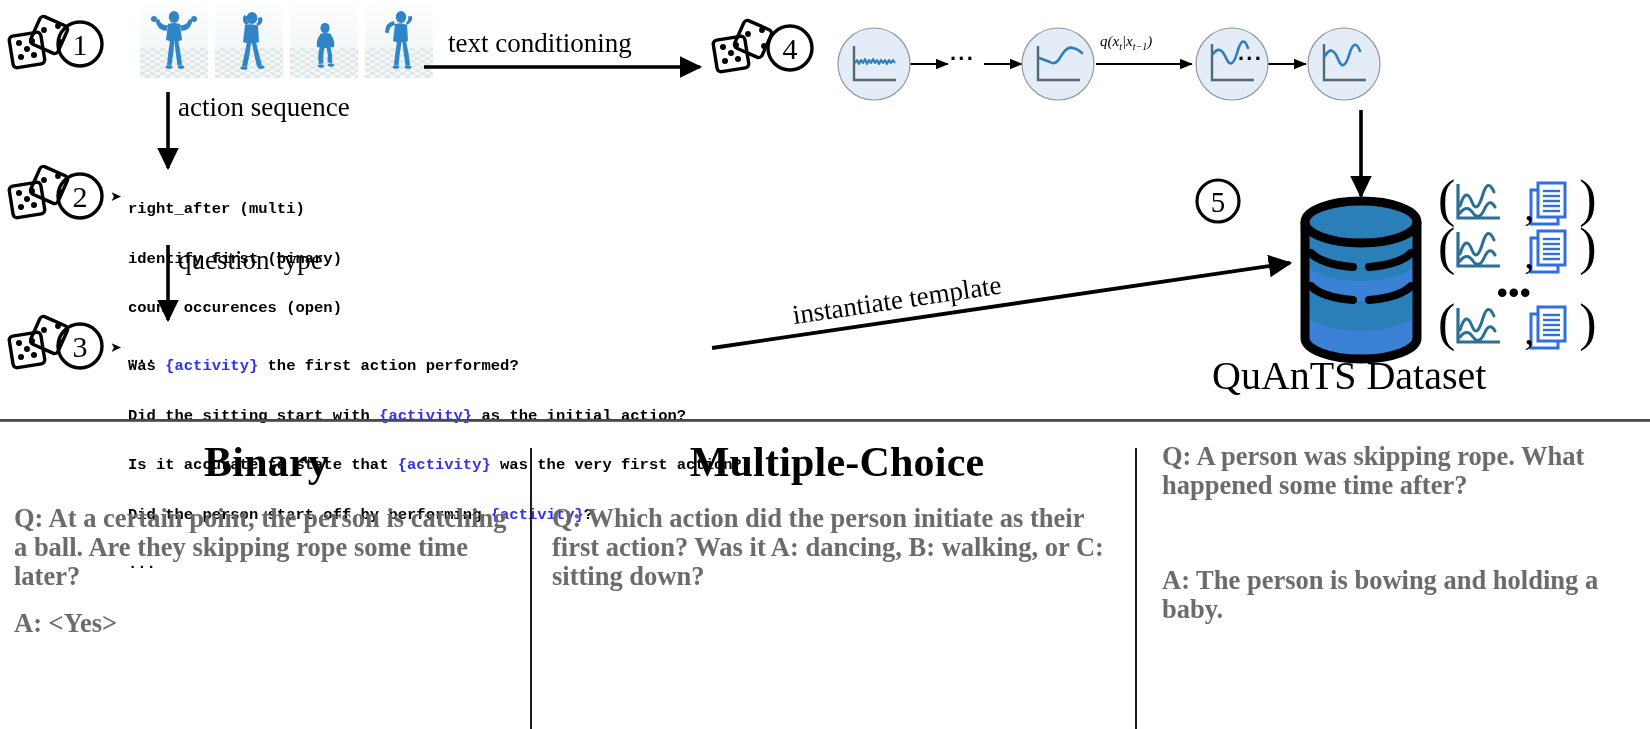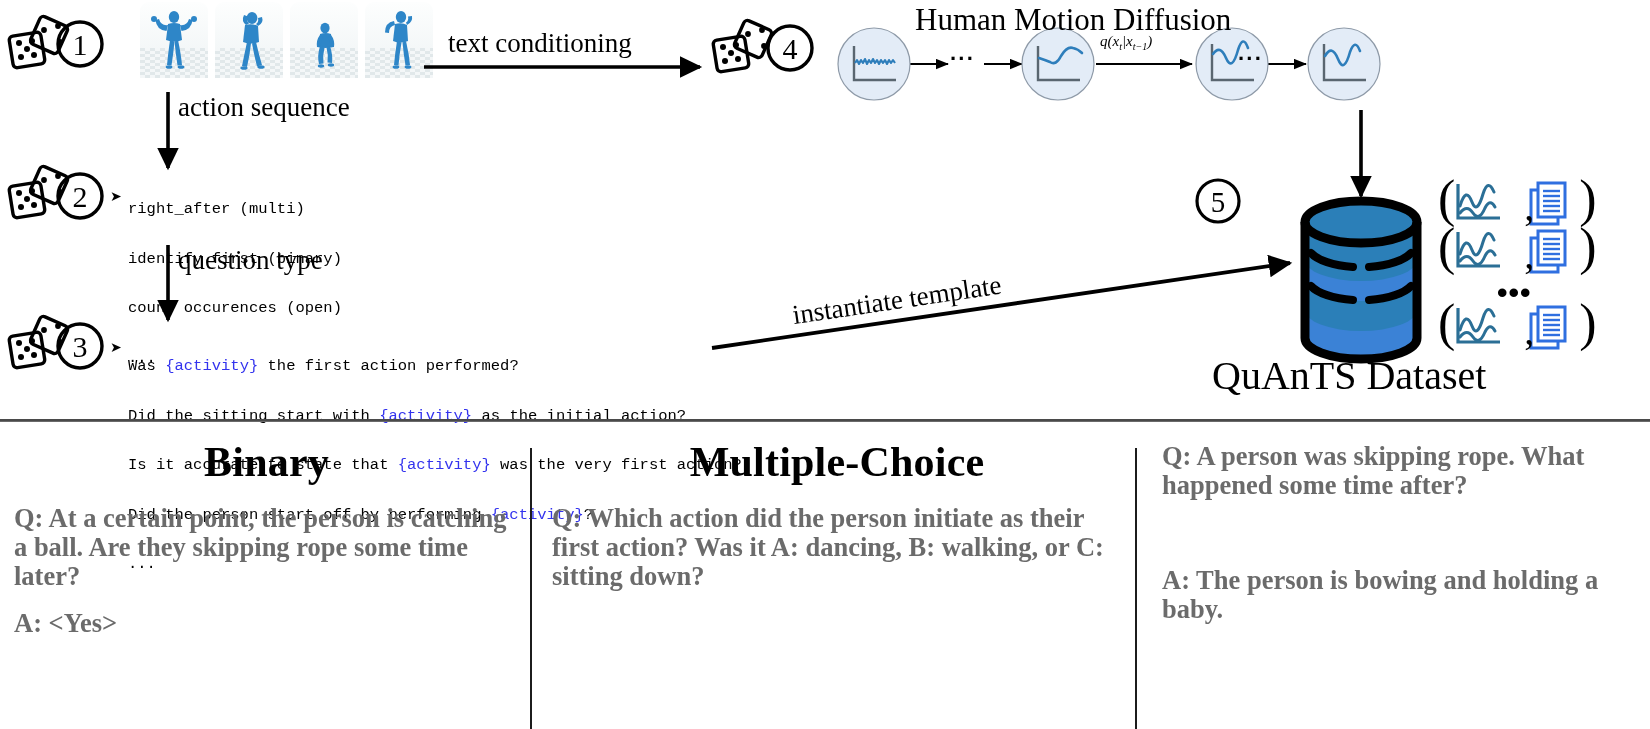--- a/index.html
+++ b/index.html
@@ -24,20 +24,21 @@
     white-space:nowrap;
   }
 
   .mono-block {
     position:absolute;
     font-family:"Liberation Mono", monospace;
     font-size:15.5px;
     line-height:16.5px;
     white-space:pre;
     color:#000;
+    font-weight:bold;
   }
   .mono-block .ph { color:#3333ee; }
   .bullet-arrow {
     position:absolute;
     font-family:"Liberation Sans", sans-serif;
     font-size:14px;
     color:#000;
   }
 
   .diff-title {
@@ -420,21 +421,20 @@
 
   <div class="bullet-arrow" style="left:110px; top:339px;">➤</div>
   <div class="mono-block" style="left:128px; top:325px;">
     <div><span>Was </span><span class="ph">{activity}</span><span> the first action performed?</span></div>
     <div><span>Did the sitting start with </span><span class="ph">{activity}</span><span> as the initial action?</span></div>
     <div><span>Is it accurate to state that </span><span class="ph">{activity}</span><span> was the very first action?</span></div>
     <div><span>Did the person start off by performing </span><span class="ph">{activity}</span><span>?</span></div>
     <div><span>...</span></div>
   </div>
 
-  <div class="diff-title" style="left:915px; top:2px;">Human Motion Diffusion</div>
   <div class="qlabel" style="left:1100px; top:33px;">
     <span>q(x</span><sub>t</sub><span>|x</span><sub>t−1</sub><span>)</span>
   </div>
   <div class="ellipsis-dots" style="left:950px; top:46px; font-size:22px;">···</div>
   <div class="ellipsis-dots" style="left:1238px; top:46px; font-size:22px;">···</div>
 
   <div class="db-label" style="left:1212px; top:352px;">QuAnTS Dataset</div>
 
   <div class="tuple-row" style="left:1438px; top:176px;">
     <span class="paren">(</span>

